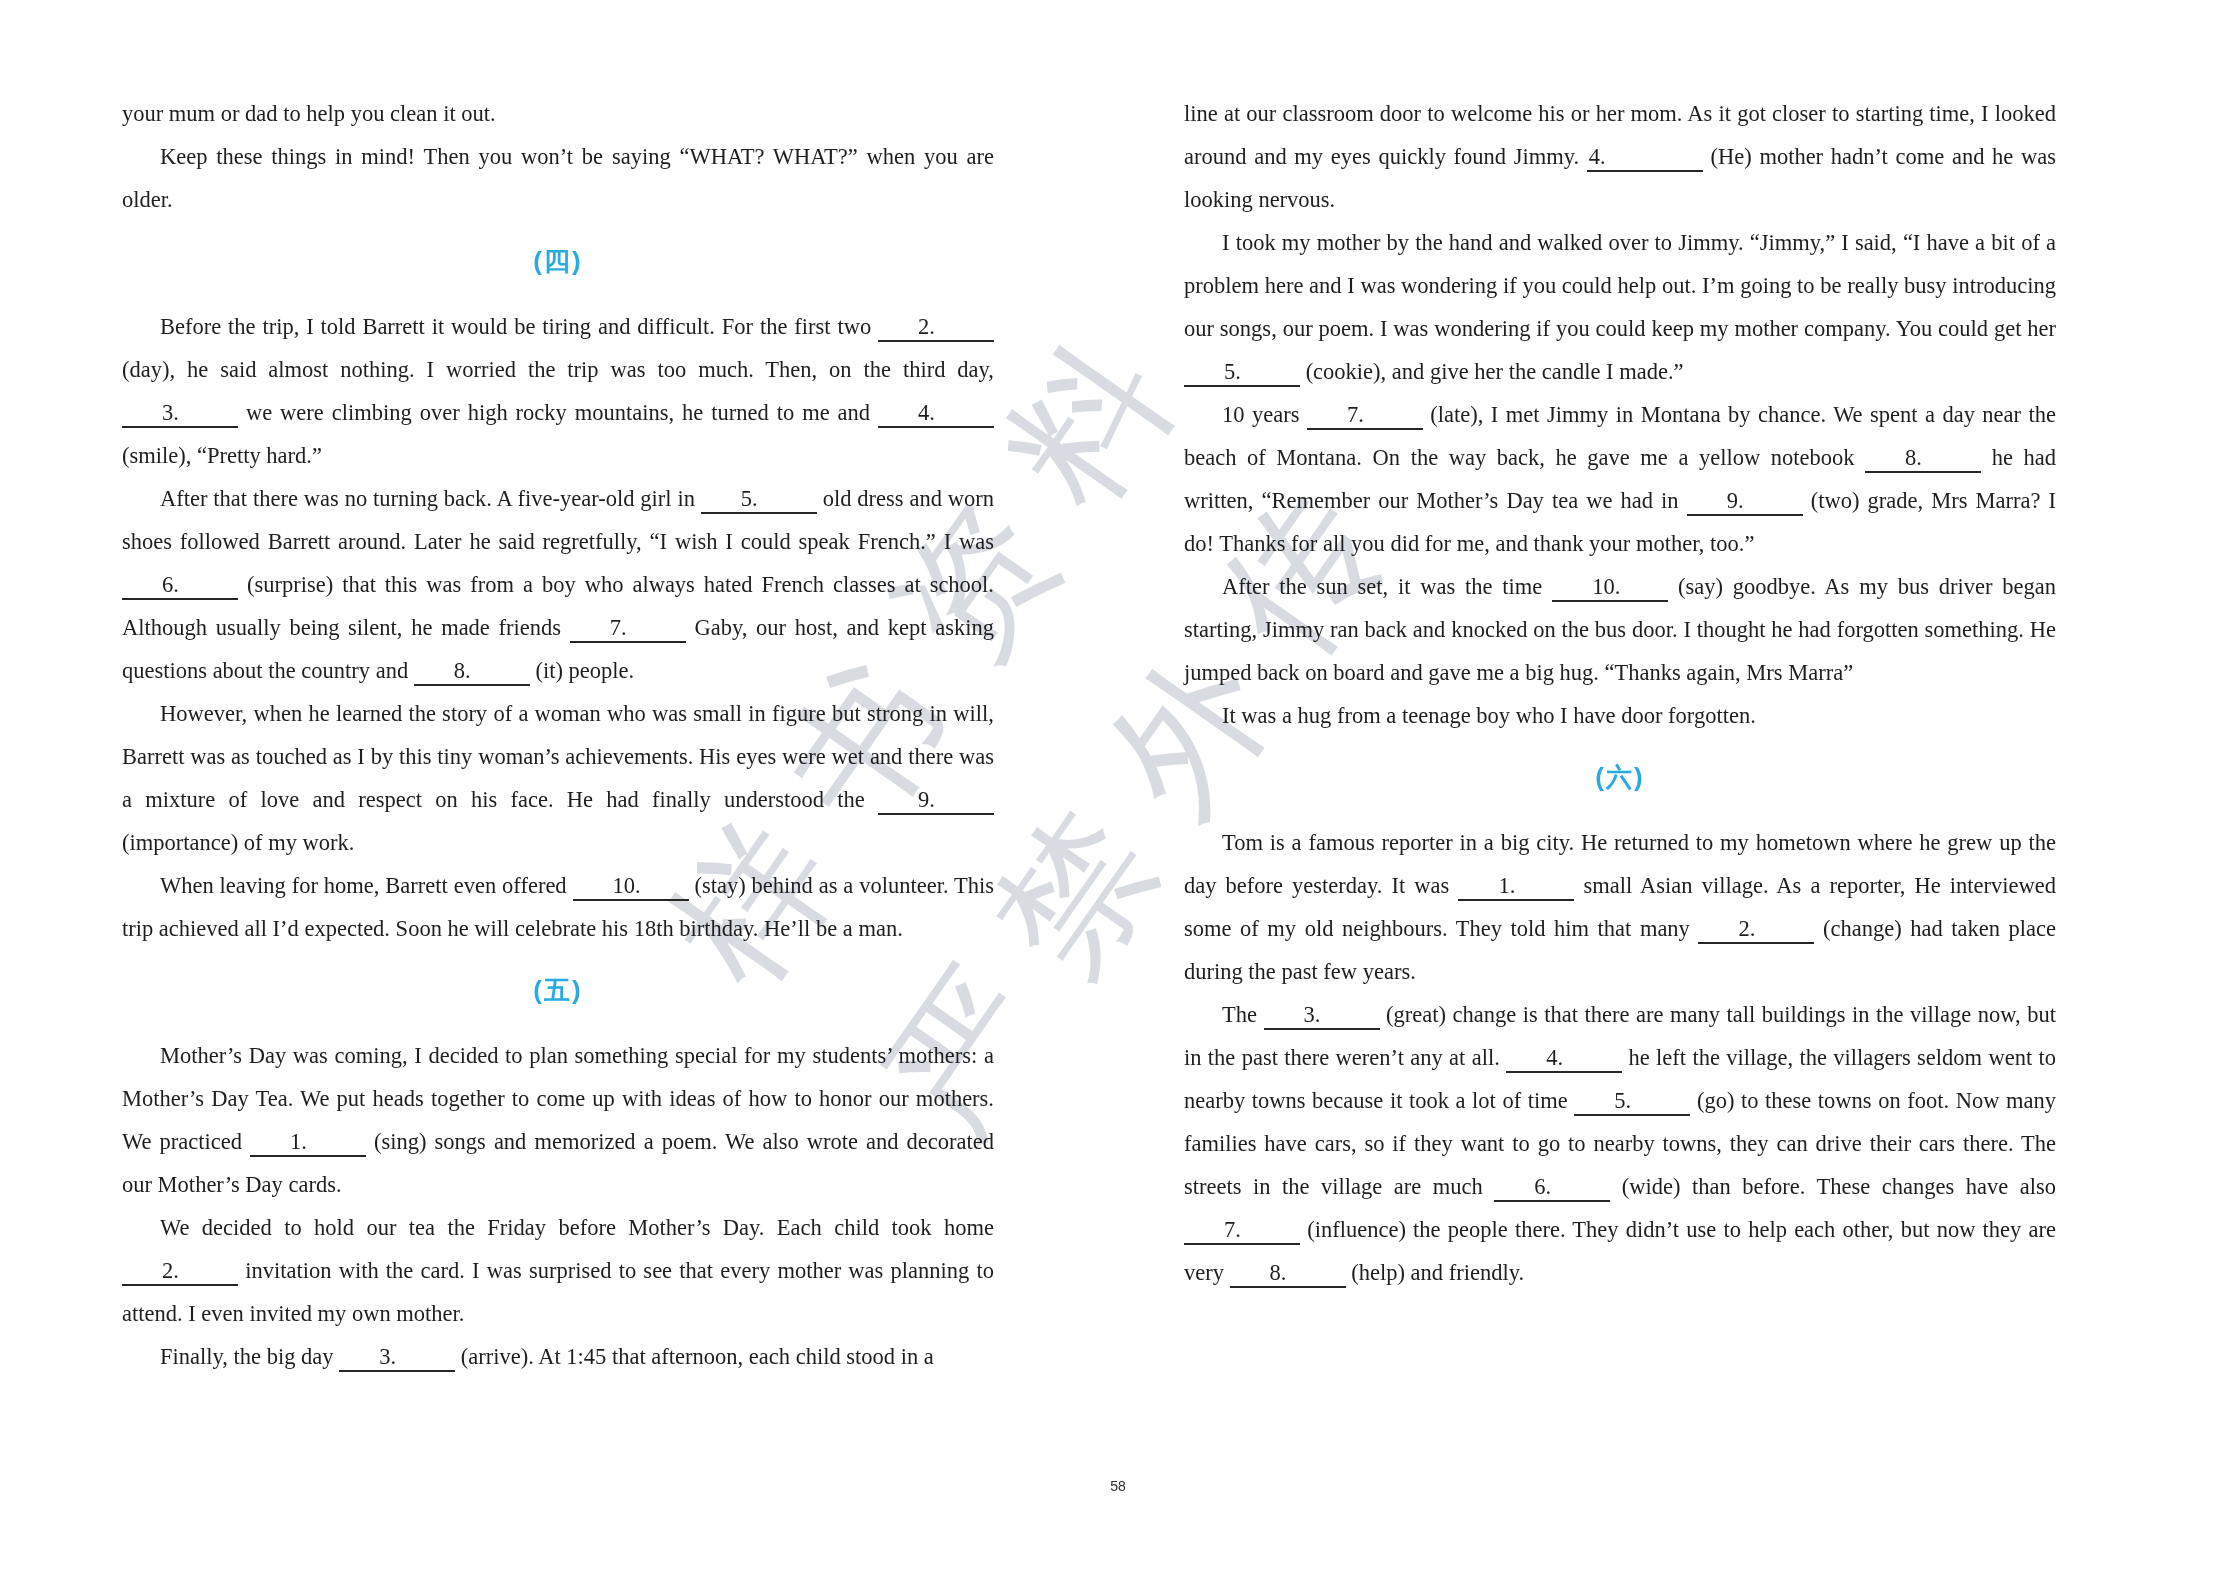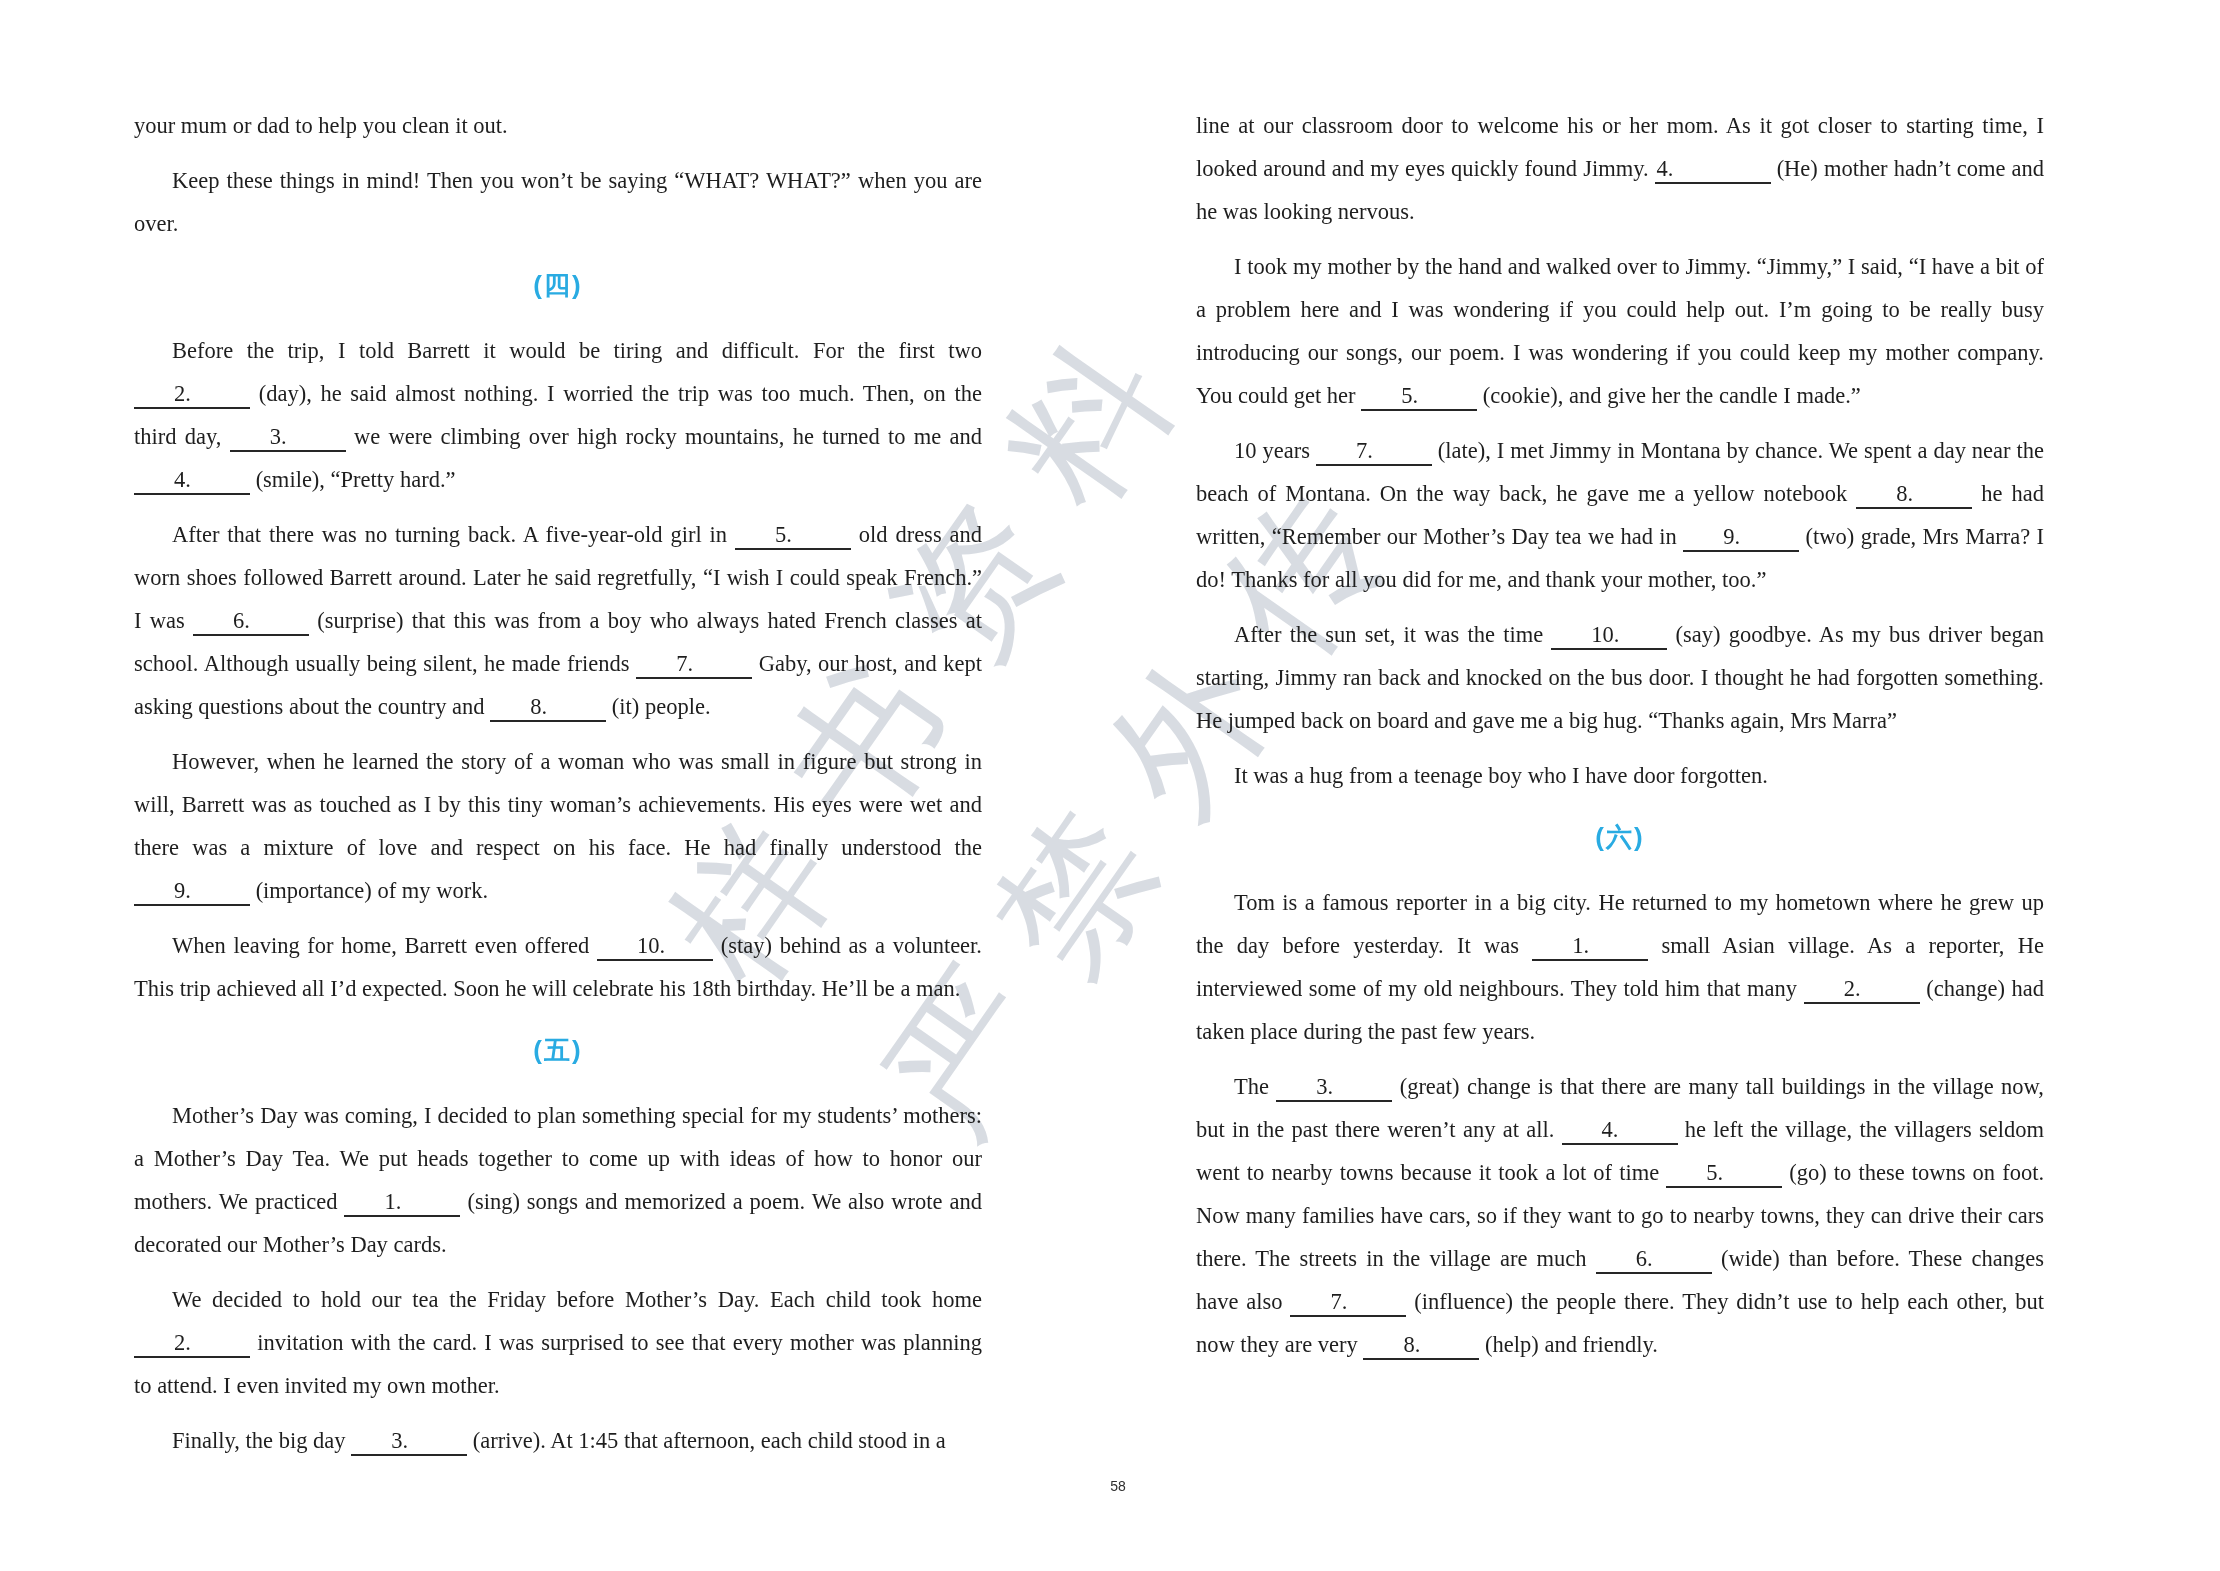--- a/index.html
+++ b/index.html
@@ -7,21 +7,21 @@
     width:2220px;height:1571px;position:relative;background:#ffffff;
     font-family:"Liberation Serif",serif;color:#1e1e1e;overflow:hidden;
   }
   .page{position:absolute;inset:0;}
   .col{
     position:absolute;top:92px;width:872px;
     font-size:22.5px;line-height:43px;text-align:justify;
   }
   #col-left{left:122px;}
   #col-right{left:1184px;}
-  .para{margin:12px;}
+  .para{margin:0;}
   .para.ind{text-indent:38px;}
   .sec-head{
     text-align:center;text-indent:0;
     font-family:"Liberation Sans",sans-serif;font-weight:700;
     font-size:26px;color:var(--accent,#29abe2);
     margin:19px 0 22px 0;letter-spacing:2px;
   }
   .blank{
     display:inline-block;width:116px;
     border-bottom:2px solid #262626;
@@ -48,21 +48,21 @@
 
 <div class="page">
 
   <div class="watermark">
     <div class="wm-line">样书资料</div>
     <div class="wm-line">严禁外传</div>
   </div>
 
   <div class="col" id="col-left">
       <p class="para">your mum or dad to help you clean it out.</p>
-      <p class="para ind">Keep these things in mind! Then you won’t be saying “WHAT? WHAT?” when you are over.</p>
+      <p class="para ind">Keep these things in mind! Then you won’t be saying “WHAT? WHAT?” when you are older.</p>
       <div class="sec-head">(四)</div>
       <p class="para ind">Before the trip, I told Barrett it would be tiring and difficult. For the first two <span class="blank"><span class="bnum">2.</span></span> (day), he said almost nothing. I worried the trip was too much. Then, on the third day, <span class="blank"><span class="bnum">3.</span></span> we were climbing over high rocky mountains, he turned to me and <span class="blank"><span class="bnum">4.</span></span> (smile), “Pretty hard.”</p>
       <p class="para ind">After that there was no turning back. A five-year-old girl in <span class="blank"><span class="bnum">5.</span></span> old dress and worn shoes followed Barrett around. Later he said regretfully, “I wish I could speak French.” I was <span class="blank"><span class="bnum">6.</span></span> (surprise) that this was from a boy who always hated French classes at school. Although usually being silent, he made friends <span class="blank"><span class="bnum">7.</span></span> Gaby, our host, and kept asking questions about the country and <span class="blank"><span class="bnum">8.</span></span> (it) people.</p>
       <p class="para ind">However, when he learned the story of a woman who was small in figure but strong in will, Barrett was as touched as I by this tiny woman’s achievements. His eyes were wet and there was a mixture of love and respect on his face. He had finally understood the <span class="blank"><span class="bnum">9.</span></span> (importance) of my work.</p>
       <p class="para ind">When leaving for home, Barrett even offered <span class="blank"><span class="bnum">10.</span></span> (stay) behind as a volunteer. This trip achieved all I’d expected. Soon he will celebrate his 18th birthday. He’ll be a man.</p>
       <div class="sec-head">(五)</div>
       <p class="para ind">Mother’s Day was coming, I decided to plan something special for my students’ mothers: a Mother’s Day Tea. We put heads together to come up with ideas of how to honor our mothers. We practiced <span class="blank"><span class="bnum">1.</span></span> (sing) songs and memorized a poem. We also wrote and decorated our Mother’s Day cards.</p>
       <p class="para ind">We decided to hold our tea the Friday before Mother’s Day. Each child took home <span class="blank"><span class="bnum">2.</span></span> invitation with the card. I was surprised to see that every mother was planning to attend. I even invited my own mother.</p>
       <p class="para ind">Finally, the big day <span class="blank"><span class="bnum">3.</span></span> (arrive). At 1:45 that afternoon, each child stood in a</p>
     </div>

